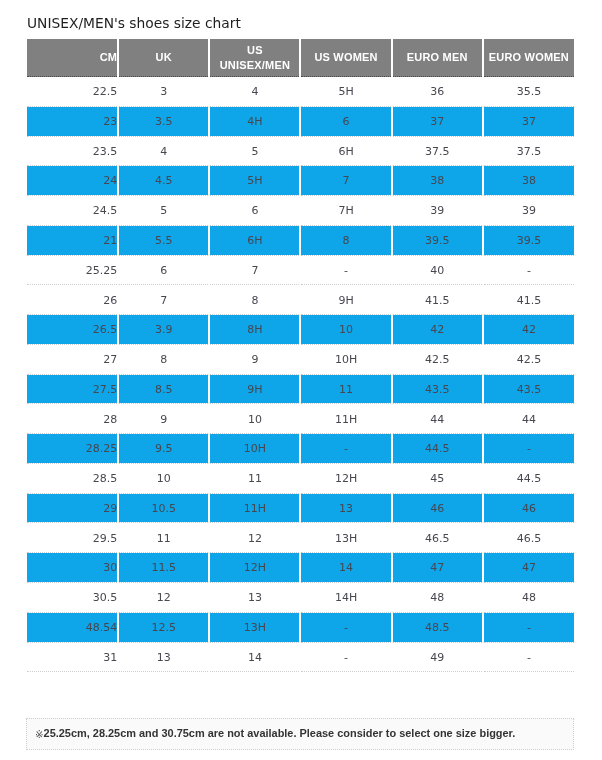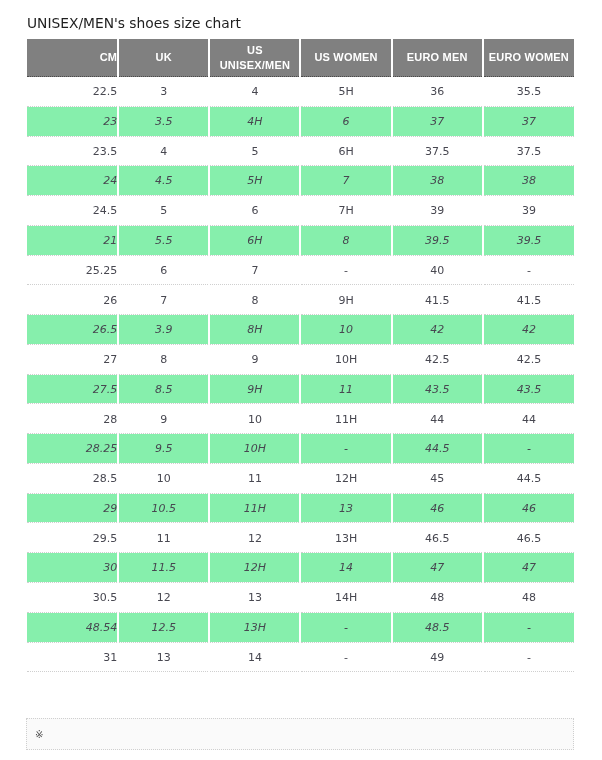--- a/index.html
+++ b/index.html
@@ -3,21 +3,21 @@
 <meta charset="utf-8">
 <style>
   html,body{margin:0;padding:0;}
   body{width:602px;height:760px;background:#fff;font-family:"Liberation Sans",sans-serif;-webkit-font-smoothing:antialiased;}
   .page{position:relative;width:602px;height:760px;overflow:hidden;}
   .title{position:absolute;left:27px;top:16px;font-family:"DejaVu Sans",sans-serif;font-size:13.8px;font-weight:400;color:#1f1f1f;letter-spacing:0px;line-height:14px;text-align:right;}
   table.chart{position:absolute;left:27px;top:39px;width:547px;border-collapse:collapse;table-layout:fixed;}
   table.chart th{background:#808080;color:#fff;font-size:11px;font-weight:700;height:37px;letter-spacing:0.2px;padding:0;border-left:2px solid #fff;border-bottom:1px dotted #4a4a4a;line-height:1.35;}
   table.chart th:first-child,table.chart td:first-child{border-left:none;text-align:right;}
   table.chart td{font-family:"DejaVu Sans",sans-serif;font-size:11px;color:#474750;text-align:center;height:28.76px;padding:0;border-left:2px solid #fff;border-bottom:1px dotted #cfcfcf;line-height:0;vertical-align:top;overflow:hidden;}
-  table.chart tr.alt td{background:#86efac;font-style:italic;}
+  table.chart tr.alt td{background:#0ea5e9;}
   .cv{display:block;line-height:28.76px;position:relative;top:1.2px;}
   .note{position:absolute;left:26px;top:718px;width:548px;height:32px;box-sizing:border-box;border:1px dotted #cfcfcf;background:#fafafa;display:flex;align-items:center;}
   .note .nmark{position:relative;top:0px;font-family:"DejaVu Sans",sans-serif;font-size:10.2px;font-weight:400;color:#555;margin-left:8px;}
   .note .ntext{position:relative;top:-1px;font-family:"Liberation Sans",sans-serif;font-size:10.95px;font-weight:700;color:#333;white-space:pre;}
 </style>
 </head>
 <body>
 
 <div class="page">
   <div class="title">UNISEX/MEN's shoes size chart</div>
@@ -430,14 +430,15 @@
             <span class="cv">49</span>
           </td>
           <td>
             <span class="cv">-</span>
           </td>
         </tr>
       </tbody>
   </table>
   <div class="note">
     <span class="nmark">※</span>
+      <span class="ntext">25.25cm, 28.25cm and 30.75cm are not available. Please consider to select one size bigger.</span>
   </div>
 </div>
 
 </body></html>

